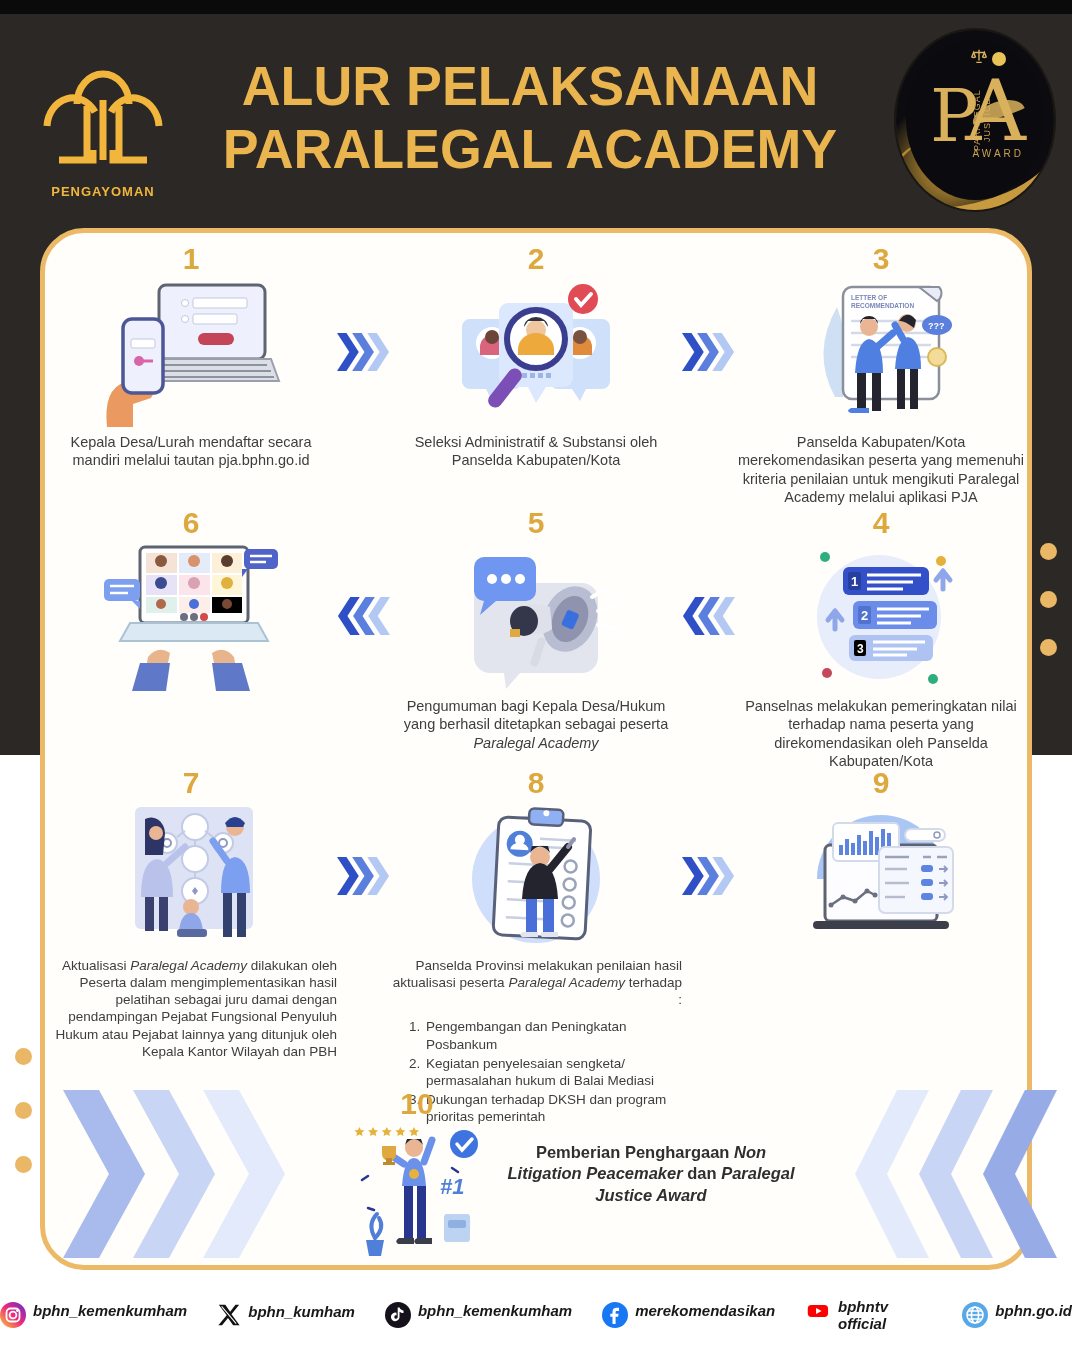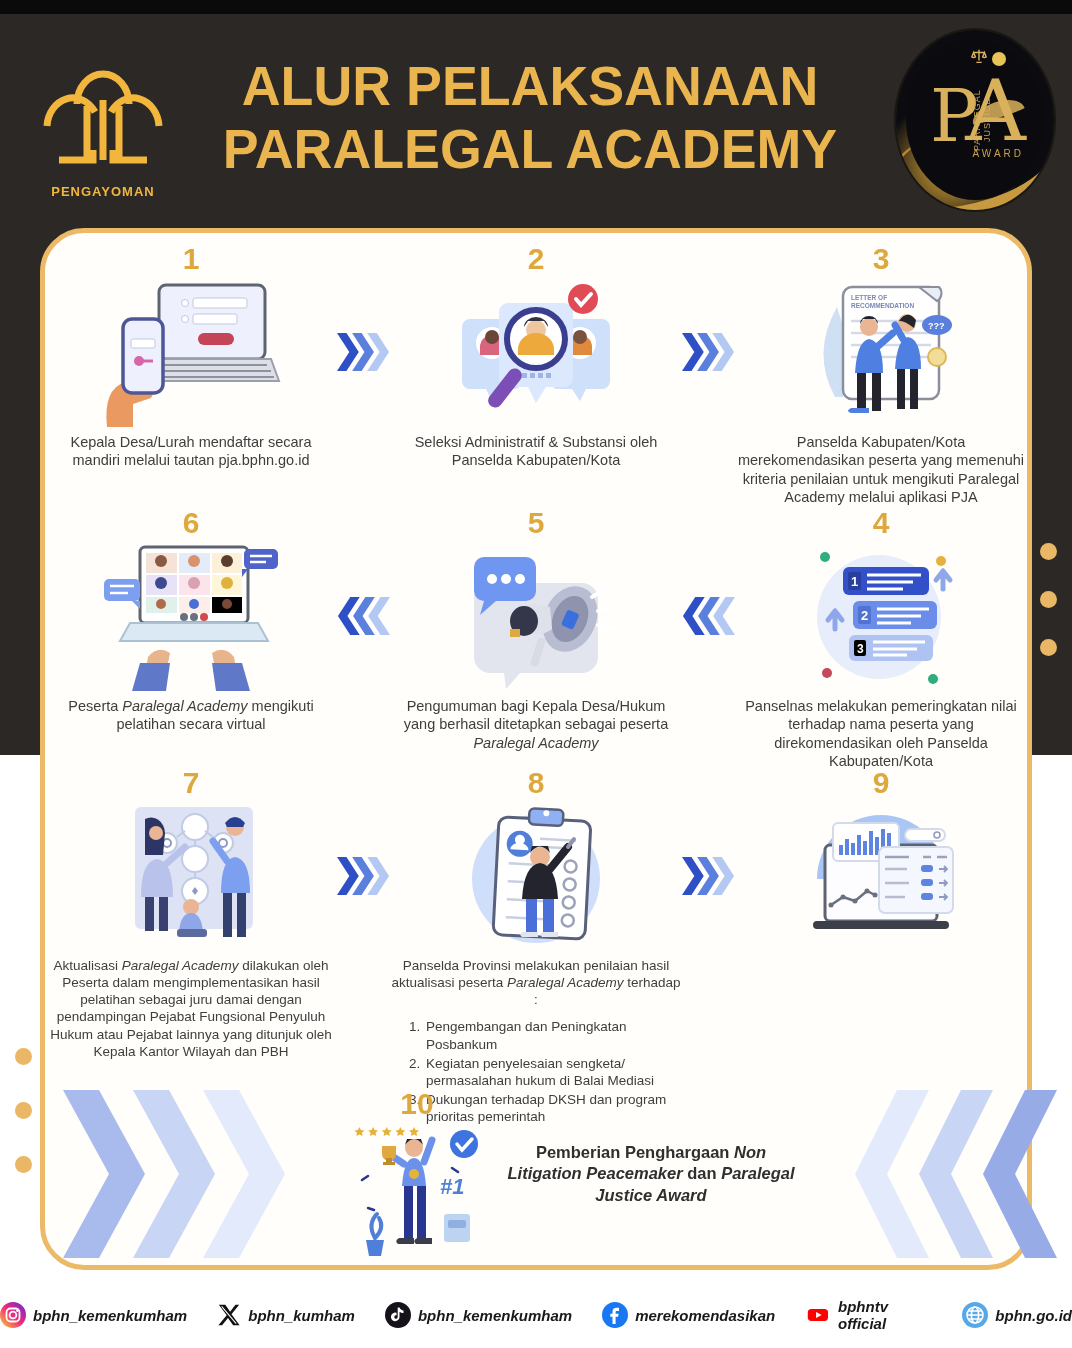--- a/index.html
+++ b/index.html
@@ -37,21 +37,21 @@
   .card { position:absolute; left:40px; top:228px; width:992px; height:1042px; background:#fffefb;
           border:5px solid #ecb967; border-radius:44px; }
   .row { position:absolute; left:0; width:982px; display:grid; grid-template-columns:292px 53px 292px 53px 292px; }
   .row1 { top:8px; }
   .row2 { top:272px; }
   .row3 { top:532px; }
   .step { display:flex; flex-direction:column; align-items:center; }
   .stepnum { font-size:30px; font-weight:700; color:#dda83d; height:36px; line-height:36px; }
   .illus { height:150px; display:flex; align-items:center; justify-content:center; }
   .caption { font-size:14.5px; line-height:1.27; color:#3e3e3e; text-align:center; max-width:300px; margin-top:6px; }
-  .row3 .caption { font-size:13.5px; max-width:330px; }
+  .row3 .caption { font-size:13.5px; max-width:330px;text-align:right; }
   .arrow-cell { height:186px; display:flex; align-items:center; justify-content:center; padding-top:36px; }
 
   
   .step8-list { text-align:left; font-size:13.5px; line-height:1.27; color:#3e3e3e; margin:10px 0 0 34px;
                 max-width:280px; align-self:flex-start; }
   .step8-list li { margin-bottom:2px; padding-left:2px; }
 
   
   .row4 { position:absolute; top:848px; left:0; width:982px; height:186px; display:flex; align-items:center; }
   .big-chevrons { flex:0 0 auto; }
@@ -59,21 +59,21 @@
   .step10-left { display:flex; flex-direction:column; align-items:center; width:140px; }
   .step10 .caption10 { font-size:16.5px; font-weight:700; line-height:1.3; color:#2f2f2f; text-align:center;
                        width:300px; margin-left:14px; }
 
   
   .dot { position:absolute; width:17px; height:17px; border-radius:50%; background:#e9b766; }
 
   
   .footer { position:absolute; left:0; top:1282px; width:1072px; height:66px; background:#ffffff;
             display:flex; align-items:center; justify-content:center; gap:30px; }
-  .social { display:flex; align-items:center; gap:7px; }
+  .social { display:flex; align-items:flex-start; gap:7px; }
   .social .lbl { font-size:15px; font-weight:700; font-style:italic; color:#191919; }
 
   svg text { font-family:"Liberation Sans", sans-serif; }
 </style>
 </head>
 <body>
 
 <div class="page">
   <div class="bg-dark"></div>
   <div class="top-strip"></div>
@@ -283,21 +283,20 @@
             <g stroke="#fff" stroke-width="2.5">
                 <path d="M154 15 H176"></path>
                 <path d="M154 21 H170"></path>
               </g>
             <path d="M46 150 L52 116 Q62 104 74 112 L70 132 Z" fill="#e8b48c"></path>
             <path d="M144 150 L138 116 Q128 104 116 112 L120 132 Z" fill="#e8b48c"></path>
             <path d="M36 150 L44 122 H74 L70 150 Z" fill="#5f79c8"></path>
             <path d="M154 150 L146 122 H116 L120 150 Z" fill="#5f79c8"></path>
           </svg>
         </div>
-        <div class="caption"><span>Peserta </span><span style="font-style: italic;">Paralegal Academy</span><span> mengikuti pelatihan secara virtual</span></div>
       </div>
 
       <div class="arrow-cell">
         <svg width="56" height="40" viewBox="0 0 56 40">
           <g transform="translate(56,0) scale(-1,1)">
             <path d="M0 0 h10 l13 20 -13 20 H0 l13 -20 Z" fill="#b3c8f2"></path>
             <path d="M16 0 h10 l13 20 -13 20 H16 l13 -20 Z" fill="#5b7fdc"></path>
             <path d="M32 0 h10 l13 20 -13 20 H32 l13 -20 Z" fill="#2e4fc5"></path>
           </g>
         </svg>

